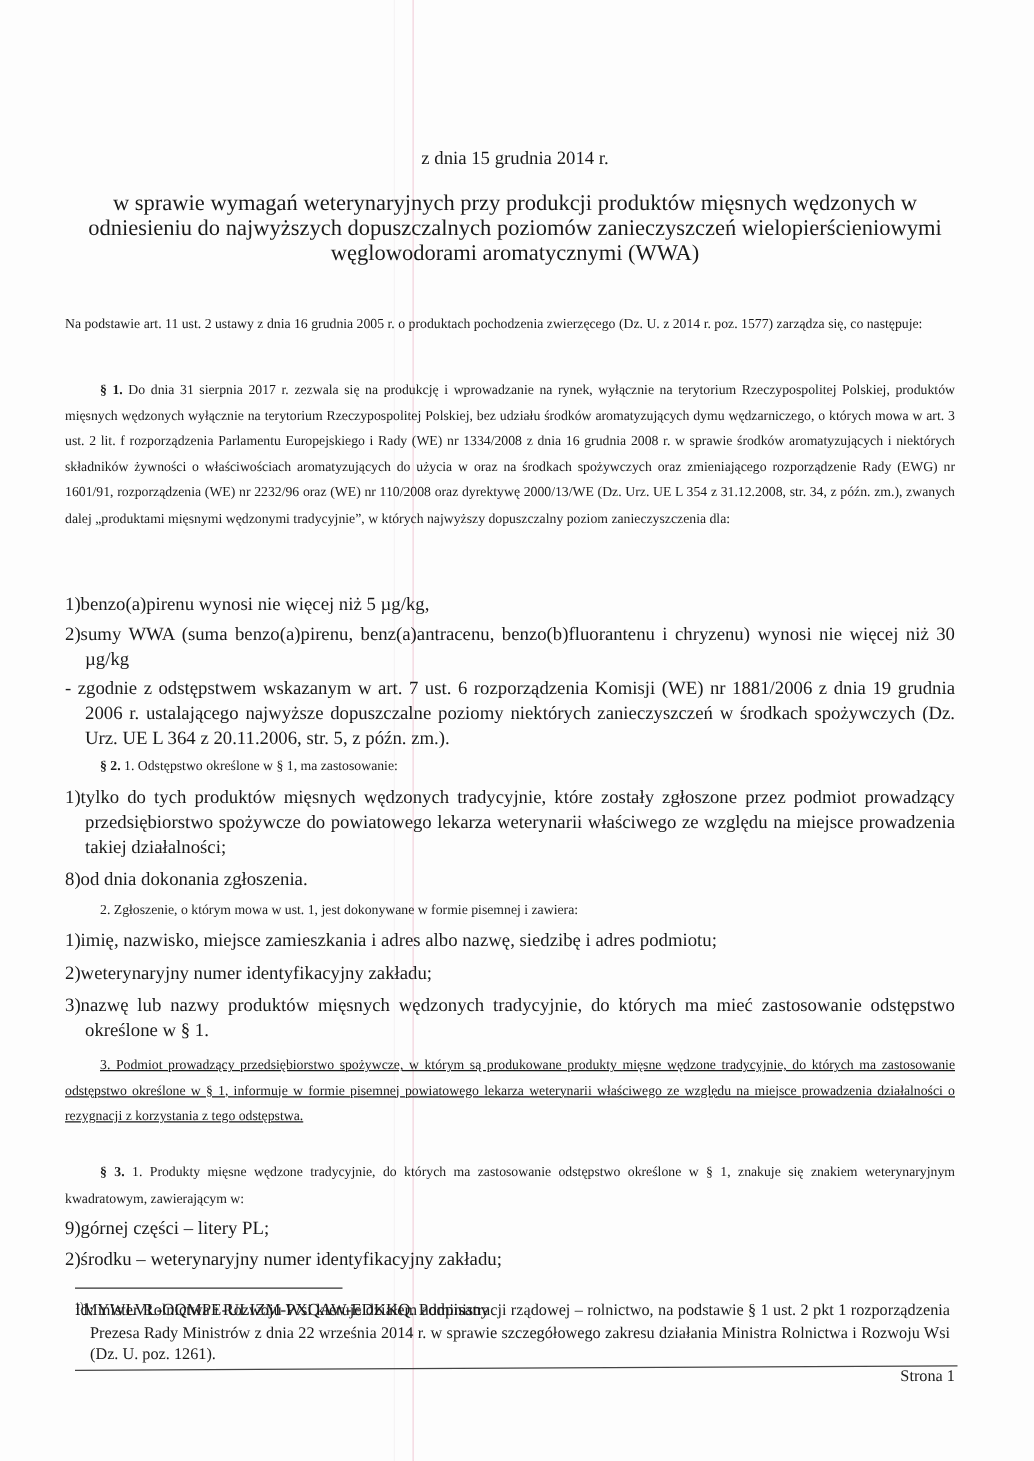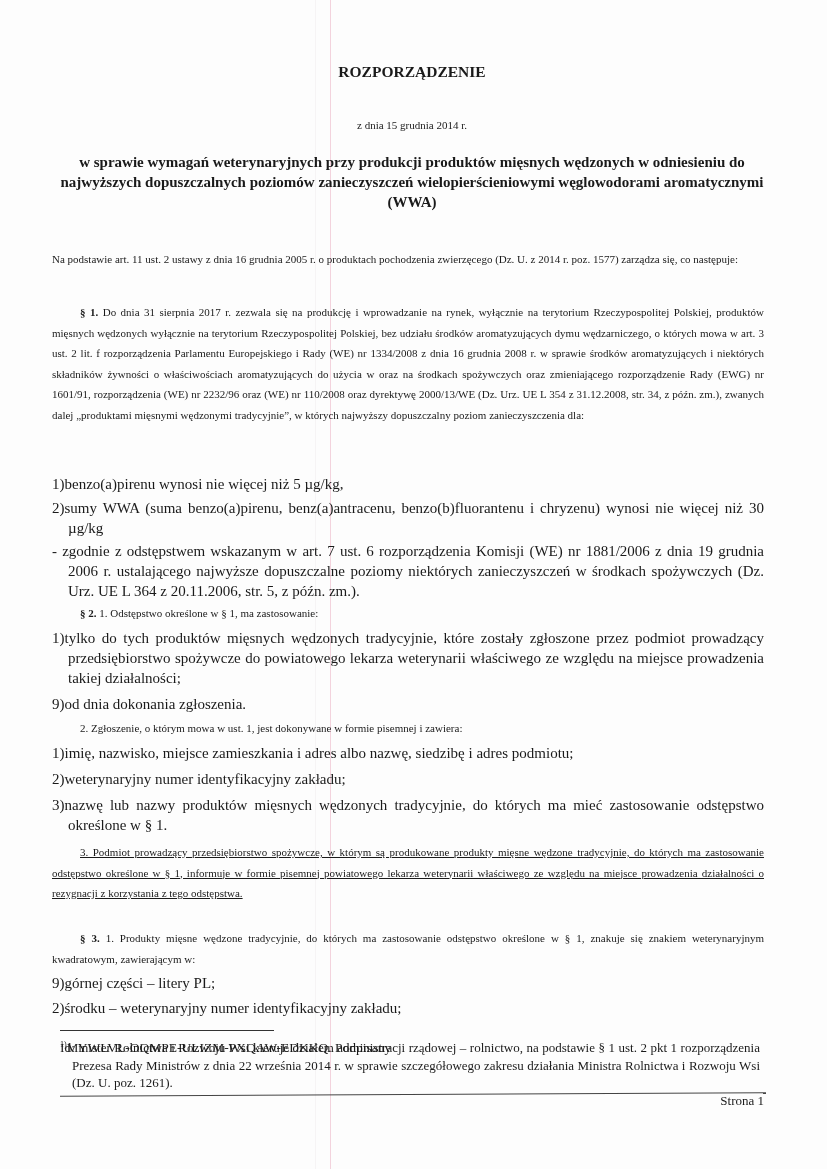--- a/index.html
+++ b/index.html
@@ -16,25 +16,25 @@
     }
     .scan-line.faint { left: 315px; background: #f2eef0; opacity: 0.6; }
     .page { position: absolute; left: 52px; top: 0; width: 720px; }
     .title {
       font-weight: bold; font-size: 15.5px; line-height: 20px;
       position: absolute; top: 62px; left: 0; width: 720px; text-align: center;
     }
     .title sup { font-size: 9px; font-weight: normal; }
     .date {
       position: absolute; top: 119px; left: 0; width: 720px;
-      font-size: 11px; text-align: center;
+      font-size: 15px; text-align: center;
     }
     .subject {
       position: absolute; top: 152px; left: 0; width: 720px;
-      font-weight: bold; font-size: 15px; line-height: 20px; text-align: center;
+      font-weight: normal; font-size: 18px; line-height: 20px; text-align: center;
     }
     .p { position: absolute; left: 0; width: 712px; font-size: 11px; line-height: 20.5px; text-align: justify; }
     .p.ind { text-indent: 28px; }
     .li { position: absolute; left: 0; width: 712px; font-size: 15px; line-height: 20px; text-align: justify; padding-left: 16px; text-indent: -16px; box-sizing: border-box; }
     .sect { font-weight: bold; }
     .footnote-rule { position: absolute; left: 8px; top: 1030px; width: 214px; border-top: 1px solid #333; }
     .footnote {
       position: absolute; left: 8px; top: 1036px; width: 700px;
       font-size: 13px; line-height: 17.5px; text-align: justify;
       padding-left: 12px; text-indent: -12px; box-sizing: border-box;
@@ -46,40 +46,39 @@
   </style>
 </head>
 <body>
 
 <div class="scan-line faint"></div>
 <div class="scan-line"></div>
 
 <div class="page">
 
   <div class="title">
-    <div>ROZPORZĄDZENIE</div>
   </div>
 
   <div class="date">z dnia 15 grudnia 2014 r.</div>
 
   <div class="subject">w sprawie wymagań weterynaryjnych przy produkcji produktów mięsnych wędzonych w odniesieniu do najwyższych dopuszczalnych poziomów zanieczyszczeń wielopierścieniowymi węglowodorami aromatycznymi (WWA)</div>
 
   <div class="p" style="top:246px; line-height:27px;">Na podstawie art. 11 ust. 2 ustawy z dnia 16 grudnia 2005 r. o produktach pochodzenia zwierzęcego (Dz. U. z 2014 r. poz. 1577) zarządza się, co następuje:</div>
 
   <div class="p ind" style="top:302px;"><span class="sect">§ 1.</span> <span>Do dnia 31 sierpnia 2017 r. zezwala się na produkcję i wprowadzanie na rynek, wyłącznie na terytorium Rzeczypospolitej Polskiej, produktów mięsnych wędzonych wyłącznie na terytorium Rzeczypospolitej Polskiej, bez udziału środków aromatyzujących dymu wędzarniczego, o których mowa w art. 3 ust. 2 lit. f rozporządzenia Parlamentu Europejskiego i Rady (WE) nr 1334/2008 z dnia 16 grudnia 2008 r. w sprawie środków aromatyzujących i niektórych składników żywności o właściwościach aromatyzujących do użycia w oraz na środkach spożywczych oraz zmieniającego rozporządzenie Rady (EWG) nr 1601/91, rozporządzenia (WE) nr 2232/96 oraz (WE) nr 110/2008 oraz dyrektywę 2000/13/WE (Dz. Urz. UE L 354 z 31.12.2008, str. 34, z późn. zm.), zwanych dalej „produktami mięsnymi wędzonymi tradycyjnie”, w których najwyższy dopuszczalny poziom zanieczyszczenia dla:</span></div>
 
   <div class="li" style="top:474px;">1)benzo(a)pirenu wynosi nie więcej niż 5 µg/kg,</div>
   <div class="li" style="top:498px;">2)sumy WWA (suma benzo(a)pirenu, benz(a)antracenu, benzo(b)fluorantenu i chryzenu) wynosi nie więcej niż 30 µg/kg</div>
 
   <div class="li" style="top:541px;">- zgodnie z odstępstwem wskazanym w art. 7 ust. 6 rozporządzenia Komisji (WE) nr 1881/2006 z dnia 19 grudnia 2006 r. ustalającego najwyższe dopuszczalne poziomy niektórych zanieczyszczeń w środkach spożywczych (Dz. Urz. UE L 364 z 20.11.2006, str. 5, z późn. zm.).</div>
 
   <div class="p ind" style="top:603px;"><span class="sect">§ 2.</span> <span>1. Odstępstwo określone w § 1, ma zastosowanie:</span></div>
 
   <div class="li" style="top:628px;">1)tylko do tych produktów mięsnych wędzonych tradycyjnie, które zostały zgłoszone przez podmiot prowadzący przedsiębiorstwo spożywcze do powiatowego lekarza weterynarii właściwego ze względu na miejsce prowadzenia takiej działalności;</div>
-  <div class="li" style="top:694px;">9)od dnia dokonania zgłoszenia.</div>
+  <div class="li" style="top:694px;">8)od dnia dokonania zgłoszenia.</div>
 
   <div class="p ind" style="top:718px;">2. Zgłoszenie, o którym mowa w ust. 1, jest dokonywane w formie pisemnej i zawiera:</div>
 
   <div class="li" style="top:743px;">1)imię, nazwisko, miejsce zamieszkania i adres albo nazwę, siedzibę i adres podmiotu;</div>
   <div class="li" style="top:769px;">2)weterynaryjny numer identyfikacyjny zakładu;</div>
   <div class="li" style="top:795px;">3)nazwę lub nazwy produktów mięsnych wędzonych tradycyjnie, do których ma mieć zastosowanie odstępstwo określone w § 1.</div>
 
   <div class="p ind" style="top:842px;text-decoration:underline;">3. Podmiot prowadzący przedsiębiorstwo spożywcze, w którym są produkowane produkty mięsne wędzone tradycyjnie, do których ma zastosowanie odstępstwo określone w § 1, informuje w formie pisemnej powiatowego lekarza weterynarii właściwego ze względu na miejsce prowadzenia działalności o rezygnacji z korzystania z tego odstępstwa.</div>
 
   <div class="p ind" style="top:928px;"><span class="sect">§ 3.</span> <span>1. Produkty mięsne wędzone tradycyjnie, do których ma zastosowanie odstępstwo określone w § 1, znakuje się znakiem weterynaryjnym kwadratowym, zawierającym w:</span></div>

